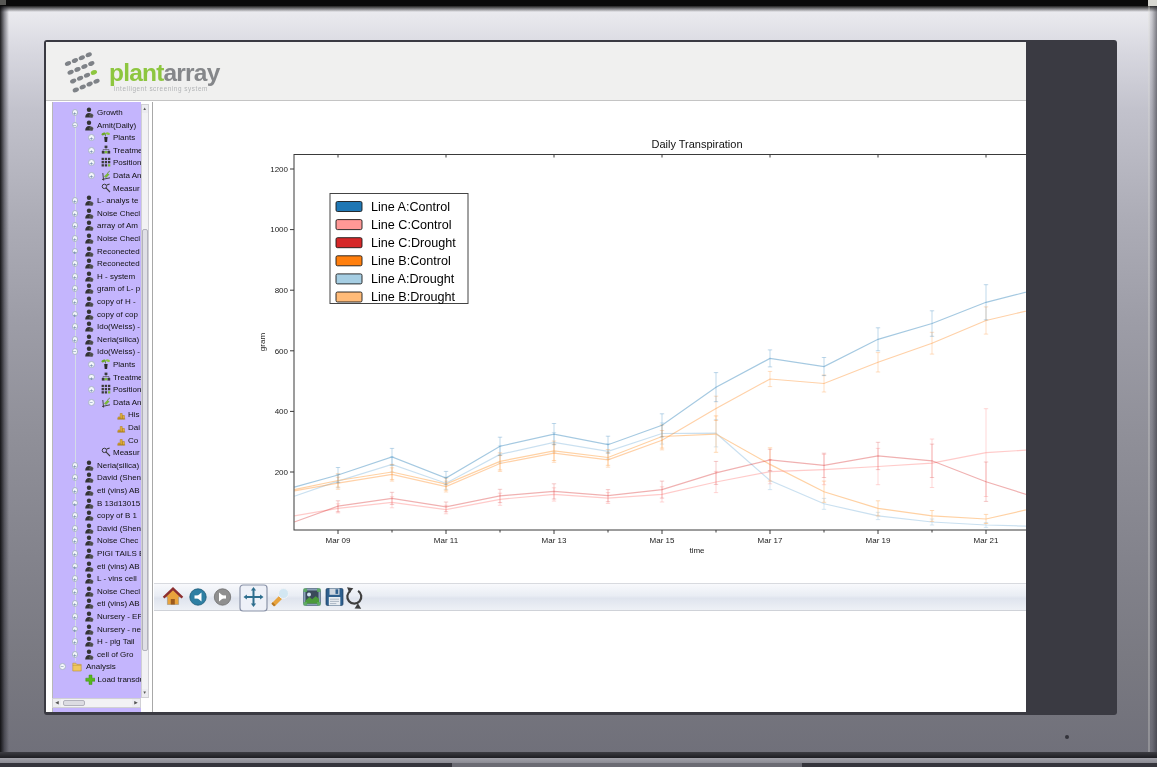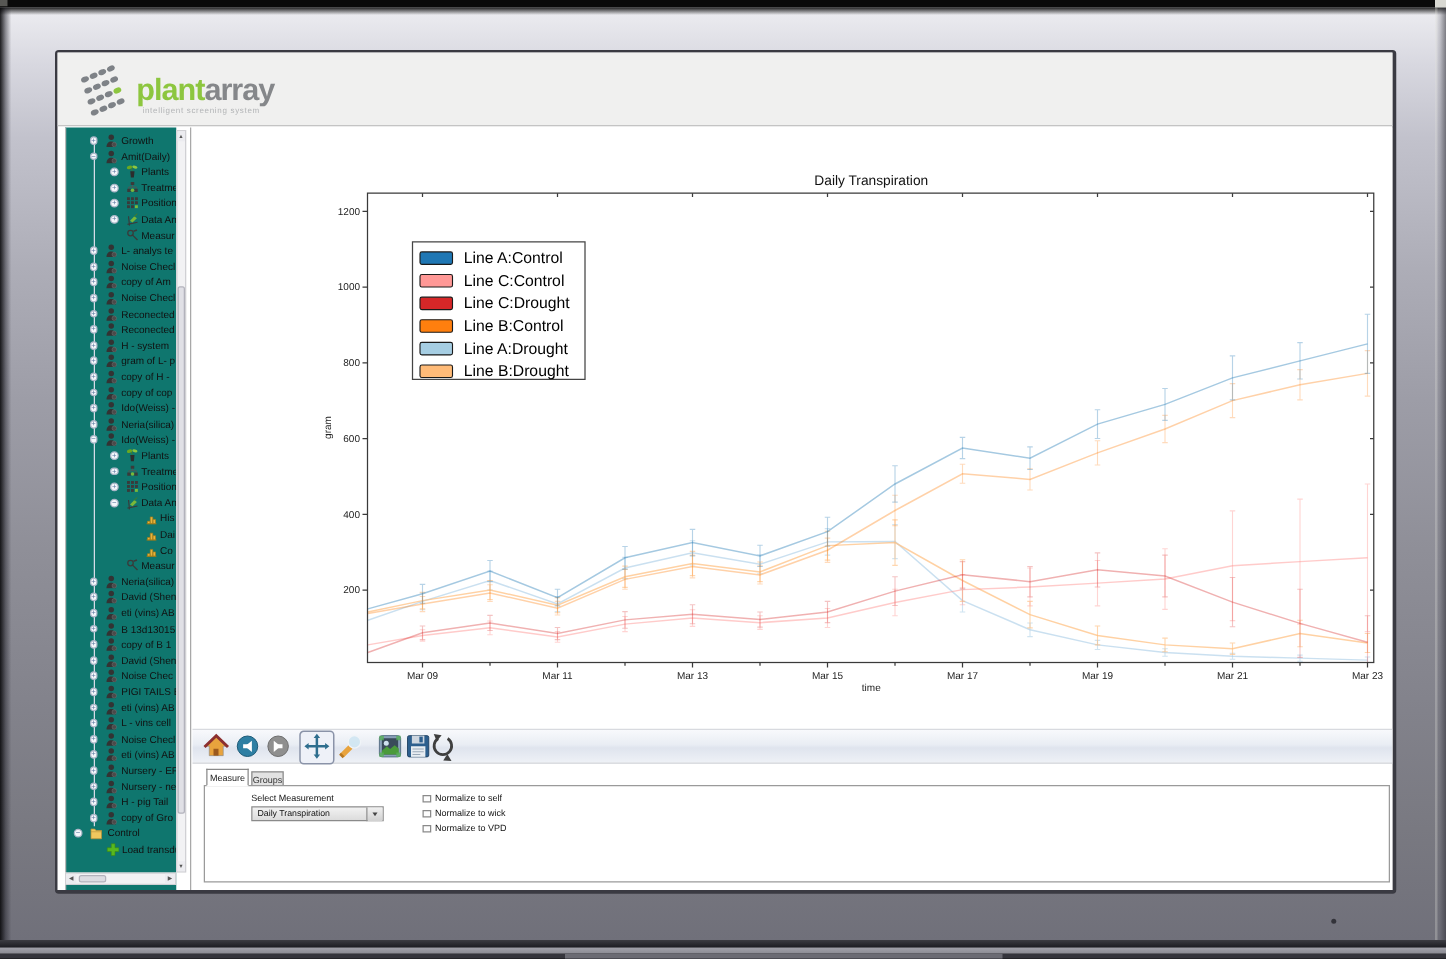--- a/index.html
+++ b/index.html
@@ -10,25 +10,25 @@
 #ledge{position:absolute;left:0;top:6px;width:9px;height:747px;background:linear-gradient(90deg,rgba(8,8,10,.9),rgba(30,30,38,.45) 50%,rgba(40,40,50,0))}
 #redge{position:absolute;right:0;top:6px;width:9px;height:747px;background:linear-gradient(270deg,rgba(50,50,58,.6),rgba(90,90,100,.25) 55%,rgba(120,120,130,0))}
 #rhl{position:absolute;right:7px;top:6px;width:2px;height:747px;background:rgba(235,235,225,.28)}
 #topstrip{position:absolute;left:0;top:0;width:1157px;height:7px;background:#0a0a0a}
 #botline{position:absolute;left:0;top:752px;width:1157px;height:6px;background:linear-gradient(180deg,#3c3c42,#1d1d22)}
 #bothl{position:absolute;left:0;top:758px;width:1157px;height:5px;background:linear-gradient(180deg,#a2a2aa,#8b8b93)}
 #botdark{position:absolute;left:0;top:763px;width:1157px;height:4px;background:#35353c}
 #stand{position:absolute;left:452px;top:763px;width:350px;height:4px;background:#6b6b73}
 #led{position:absolute;left:1065px;top:735px;width:4px;height:4px;border-radius:2px;background:#33333a}
 #screen{position:absolute;left:43.5px;top:39.5px;width:1073px;height:675px;background:#3a3a42;border-radius:3px}
-#app{position:absolute;left:46px;top:42px;width:1068px;height:670px;background:#fff;overflow:hidden;filter:blur(0.35px)}
+#app{position:absolute;left:46px;top:42px;width:980px;height:670px;background:#fff;overflow:hidden;filter:blur(0.35px)}
 #hdr{position:absolute;left:0;top:0;width:1068px;height:59px;background:#f0f0ef;border-bottom:1px solid #c4c4c4}
 .lg{position:absolute;font-weight:bold;font-size:24.5px;letter-spacing:-0.8px;top:17px}
 #lgsub{position:absolute;left:68px;top:42.5px;font-size:6.4px;letter-spacing:0.55px;color:#b2b4b6}
-#tree{position:absolute;left:6px;top:60px;width:88.5px;height:610px;background:#0f766e;border-left:1px solid #b8b8b8;overflow:hidden}
+#tree{position:absolute;left:6px;top:60px;width:88.5px;height:610px;background:#c4b5fd;border-left:1px solid #b8b8b8;overflow:hidden}
 .trow{position:absolute;left:0;height:12px;width:103px}
 .tg{position:absolute;top:2.6px;width:6.8px;height:6.8px;border:1px solid #aab6c8;border-radius:50%;background:#f4f7fb;color:#5a76a0;font-size:6.2px;line-height:5px;text-align:center}
 .tic{position:absolute;top:0.5px}
 .tl{position:absolute;top:1.5px;font-size:8px;color:#111;white-space:nowrap}
 .vline{position:absolute;width:1px;background:#d4dce8}
 #vsb{position:absolute;left:94.5px;top:62px;width:8.5px;height:594px;background:#f2f2f4;border:1px solid #d0d0d4}
 #vsb .ar{position:absolute;left:0;width:6.5px;height:8px;background:#ececf0;color:#555;font-size:4.4px;line-height:8px;text-align:center}
 #vth{position:absolute;left:0.5px;top:124px;width:5.5px;height:422px;background:#e0e0e6;border:1px solid #b2b2bc;border-radius:2px}
 #hsb{position:absolute;left:6px;top:656px;width:89px;height:9.5px;background:#f2f2f4;border:1px solid #d0d0d4}
 #hth{position:absolute;left:10px;top:0.5px;width:22px;height:6.5px;background:#dcdce2;border:1px solid #b2b2bc;border-radius:2px}
@@ -152,21 +152,21 @@
           <svg class="tic" style="left:31px" width="10" height="11" viewBox="0 0 10 11">
             <use href="#ic-p"></use>
           </svg>
           <span class="tl" style="left:44px">Noise Checl</span>
         </div>
 <div class="trow" style="top:117.8px">
           <span class="tg" style="left:18.5px">+</span>
           <svg class="tic" style="left:31px" width="10" height="11" viewBox="0 0 10 11">
             <use href="#ic-p"></use>
           </svg>
-          <span class="tl" style="left:44px">copy of Am</span>
+          <span class="tl" style="left:44px">array of Am</span>
         </div>
 <div class="trow" style="top:130.4px">
           <span class="tg" style="left:18.5px">+</span>
           <svg class="tic" style="left:31px" width="10" height="11" viewBox="0 0 10 11">
             <use href="#ic-p"></use>
           </svg>
           <span class="tl" style="left:44px">Noise Checl</span>
         </div>
 <div class="trow" style="top:143.0px">
           <span class="tg" style="left:18.5px">+</span>
@@ -386,28 +386,28 @@
           <svg class="tic" style="left:31px" width="10" height="11" viewBox="0 0 10 11">
             <use href="#ic-p"></use>
           </svg>
           <span class="tl" style="left:44px">H - pig Tail</span>
         </div>
 <div class="trow" style="top:546.2px">
           <span class="tg" style="left:18.5px">+</span>
           <svg class="tic" style="left:31px" width="10" height="11" viewBox="0 0 10 11">
             <use href="#ic-p"></use>
           </svg>
-          <span class="tl" style="left:44px">copy of Gro</span>
+          <span class="tl" style="left:44px">cell of Gro</span>
         </div>
 <div class="trow" style="top:558.8px">
           <span class="tg" style="left:6px">−</span>
           <svg class="tic" style="left:19px" width="10" height="11" viewBox="0 0 10 11">
             <use href="#ic-folder"></use>
           </svg>
-          <span class="tl" style="left:33px">Control</span>
+          <span class="tl" style="left:33px">Analysis</span>
         </div>
 <div class="trow" style="top:571.4px">
           <svg class="tic" style="left:31.5px" width="10" height="11" viewBox="0 0 10 11">
             <use href="#ic-plus"></use>
           </svg>
           <span class="tl" style="left:44.5px">Load transdu</span>
         </div>
   </div>
   <div id="vsb">
         <span class="ar" style="top:0">▲</span>
@@ -510,31 +510,20 @@
  <rect x="168.8" y="13" width="11.5" height="8.5" fill="#e8edf2"></rect>
  <path d="M170 15.2h9M170 17.4h9M170 19.6h6.3" stroke="#9aa8b8" stroke-width="0.8"></path>
 </g>
 <g stroke="#3f3f3f" stroke-width="2.2" fill="none">
  <path d="M190.5 6.8a7 7 0 1 0 7.6 0"></path>
 </g>
 <path d="M187 3.2l6.3 1-3.9 4.8z" fill="#3f3f3f" stroke="none"></path>
 <path d="M201.2 24.8l-6.6-0.4 3.3-5.2z" fill="#3f3f3f" stroke="none"></path>
 </svg>
         </div>
-    <div id="tabs">
-      <div class="tab" id="tab1">Measure</div>
-      <div class="tab" id="tab2">Groups</div>
-      <div id="pan">
-        <div id="sellab">Select Measurement</div>
-        <div id="dd">Daily Transpiration<i></i></div>
-        <div class="cb" style="top:6px"><b></b>Normalize to self</div>
-        <div class="cb" style="top:18px"><b></b>Normalize to wick</div>
-        <div class="cb" style="top:30px"><b></b>Normalize to VPD</div>
-      </div>
-    </div>
   </div>
  </div>
 <svg width="0" height="0" style="position:absolute">
 <defs>
 <g id="ic-p">
           <circle cx="5" cy="2.8" r="2.2" fill="#333"></circle>
           <path d="M1.2 10.6c0-2.9 1.6-4.5 3.8-4.5s3.8 1.6 3.8 4.5z" fill="#333"></path>
           <circle cx="7.4" cy="8.6" r="1.8" fill="#4a4a4a" stroke="#777" stroke-width="0.4"></circle>
         </g>
 <g id="ic-plant">

